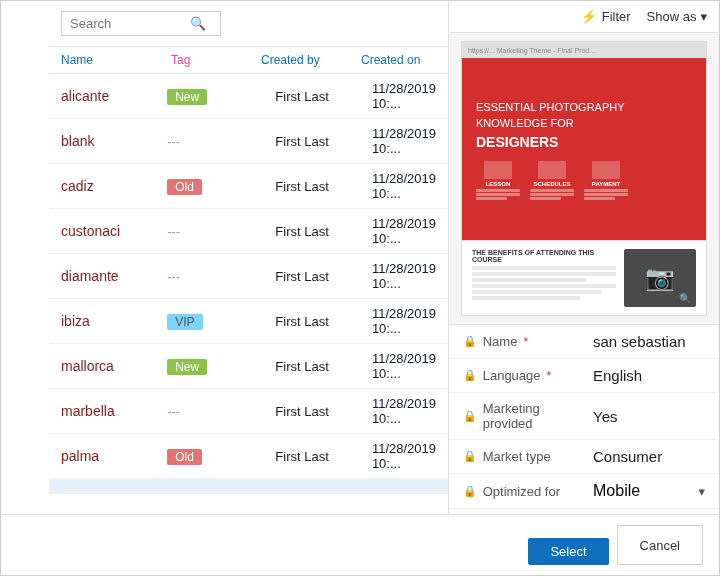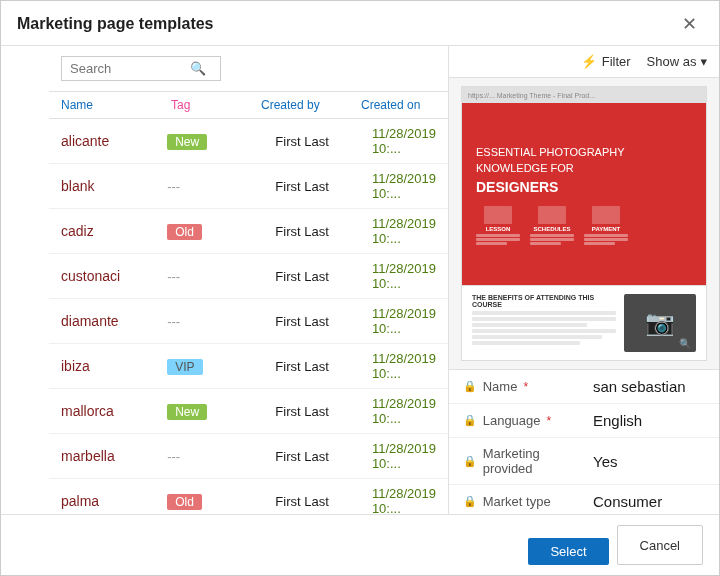--- a/index.html
+++ b/index.html
@@ -18,21 +18,21 @@
     .col-name { width: 110px; font-size: 12px; color: #106ebe; cursor: pointer; font-weight: 400; }
     .col-tag { width: 90px; font-size: 12px; color: #ec4899; cursor: pointer; font-weight: 400; }
     .col-createdby { width: 100px; font-size: 12px; color: #106ebe; cursor: pointer; font-weight: 400; }
     .col-createdon { flex: 1; font-size: 12px; color: #106ebe; cursor: pointer; font-weight: 400; }
     .table-body { flex: 1; overflow-y: auto; }
     .table-row { display: flex; align-items: center; padding: 7px 12px; border-bottom: 1px solid #f0f0f0; cursor: pointer; }
     .table-row.selected { background: #e5f0fb; }
     .cell-name { width: 110px; font-size: 14px; color: #7f1d1d; }
     .cell-tag { width: 112px; }
     .cell-createdby { width: 100px; font-size: 13px; color: #1a1a1a; }
-    .cell-createdon { flex: 1; font-size: 13px; color: #4d7c0f; }
+    .cell-createdon { flex: 1; font-size: 13px; color: #0f172a; }
     .tag-badge { display: inline-block; padding: 1px 8px; border-radius: 2px; font-size: 12px; font-weight: 400; }
     .tag-new { background: #8bc34a; color: #fff; }
     .tag-old { background: #e57373; color: #fff; }
     .tag-vip { background: #7dd3fc; color: #555; }
     .tag-none { color: #999; font-size: 13px; }
     .right-panel { flex: 1; display: flex; flex-direction: column; overflow: hidden; }
     .right-top-bar { display: flex; align-items: center; justify-content: flex-end; padding: 8px 12px; border-bottom: 1px solid #e0e0e0; gap: 16px; }
     .filter-btn { display: flex; align-items: center; gap: 4px; background: none; border: none; font-size: 13px; color: #333; cursor: pointer; }
     .show-as-btn { display: flex; align-items: center; gap: 4px; background: none; border: none; font-size: 13px; color: #333; cursor: pointer; }
     .preview-area { padding: 8px 12px; background: #f5f5f5; border-bottom: 1px solid #e0e0e0; }
@@ -48,24 +48,20 @@
     .btn-select { background: #106ebe; color: #fff; border: none; padding: 6px 22px; font-size: 13px; cursor: pointer; border-radius: 2px; margin-top: 13px; }
     .btn-cancel { background: #fff; color: #333; border: 1px solid #ccc; padding: 6px 22px; font-size: 13px; cursor: pointer; border-radius: 2px; }
     ::-webkit-scrollbar { width: 6px; }
     ::-webkit-scrollbar-thumb { background: #ccc; border-radius: 3px; }
   </style>
 </head>
 <body>
 
 <div class="dialog">
 
-  <div class="dialog-header">
-    <span class="dialog-title">Marketing page templates</span>
-    <button class="close-btn">✕</button>
-  </div>
 
   <div class="dialog-body">
 
     <div class="left-panel">
       <div class="search-bar">
         <div class="search-input-wrap">
           <input class="search-input" type="text" placeholder="Search" style="">
           <span class="search-icon">🔍</span>
         </div>
       </div>

